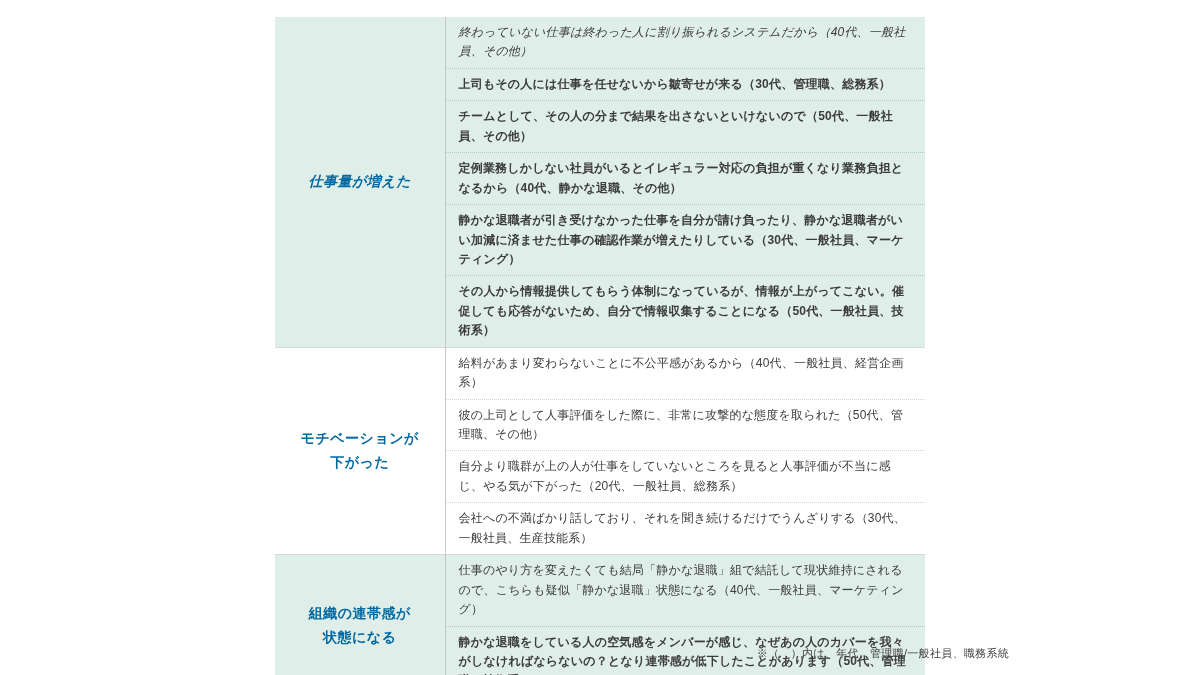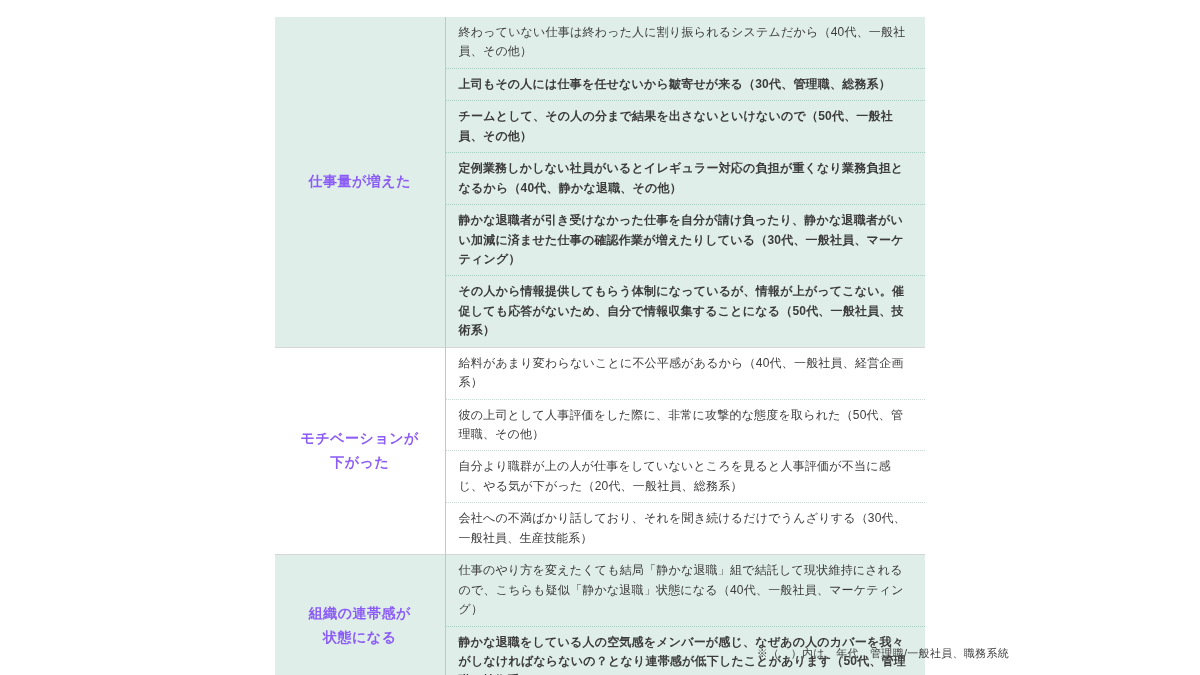--- a/index.html
+++ b/index.html
@@ -27,38 +27,38 @@
     border-collapse: collapse;
   }
   col.col-category { width: 170px; }
   col.col-detail   { width: 480px; }
 
   td.category-cell {
     text-align: center;
     vertical-align: middle;
     font-size: 14px;
     font-weight: bold;
-    color: #8b5cf6;
+    color: #0369a1;
     letter-spacing: 0.5px;
     padding: 6px 8px;
     line-height: 1.7;
   }
   td.detail-cell {
     font-size: 12px;
     color: #3c3c3c;
     line-height: 1.62;
     padding: 6px 13px;
     border-left: 1px solid #c6c6c6;
     letter-spacing: 0.2px;
   }
   tr.group-green td { background: #dfeee9; }
   tr.group-white td { background: #ffffff; margin-left: 12px; }
 
   tr.group-start td { border-top: 1px solid #d6d6d6; }
-  tbody tr:first-child td { border-top: none; }
+  tbody tr:first-child td { border-top: none; font-style: italic; }
 
   tr.group-green.item-follow td.detail-cell { border-top: 1px dotted #a6cdc1; font-weight: bold; }
   tr.group-white.item-follow td.detail-cell { border-top: 1px dotted #c9dad4; }
 
   .footnote {
     position: absolute;
     left: 275px;
     top: 646px;
     width: 734px;
     text-align: right;

